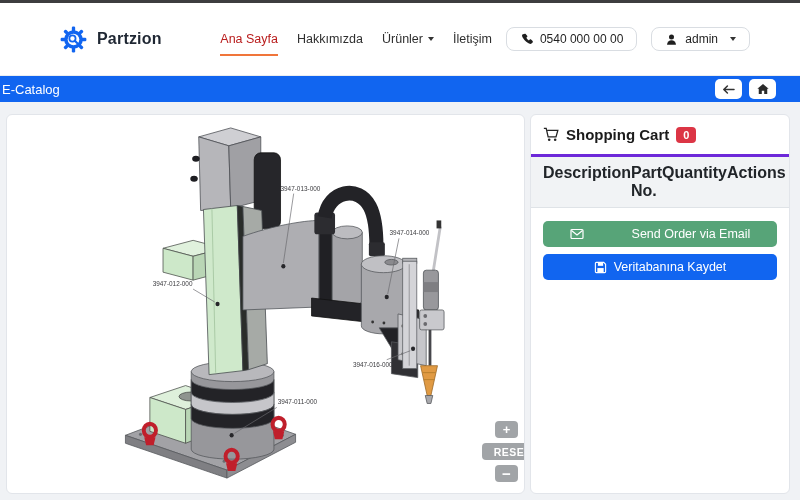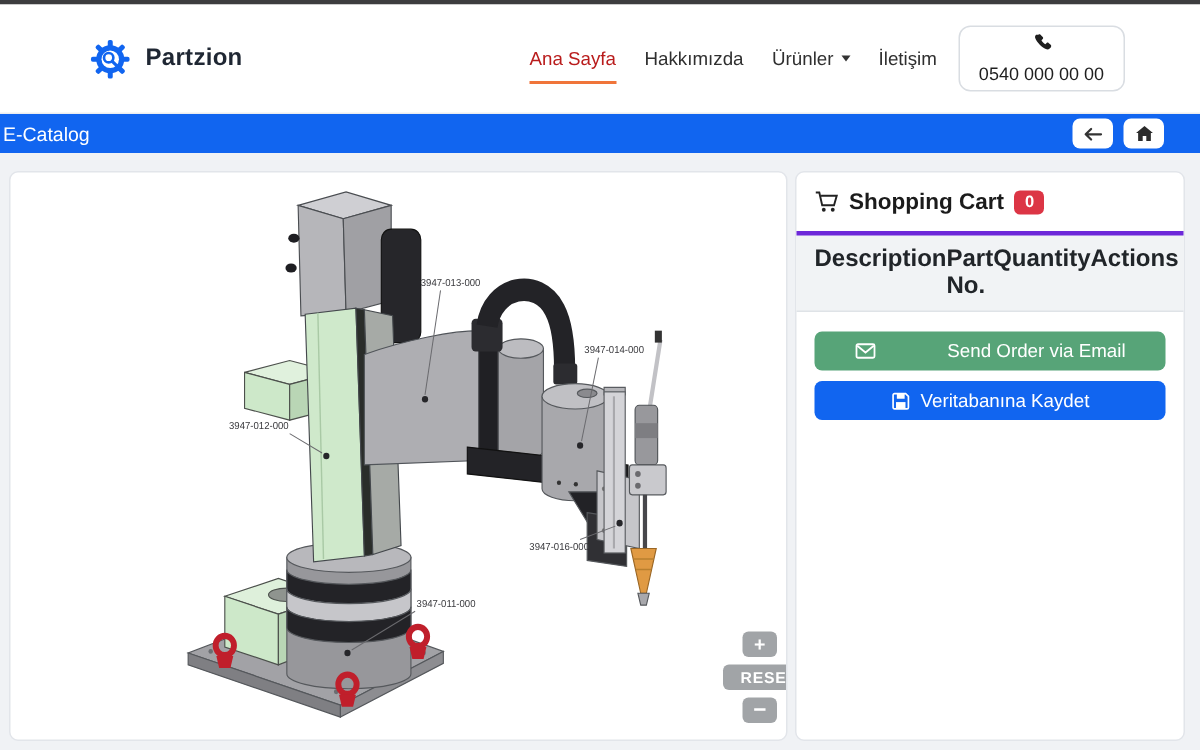--- a/index.html
+++ b/index.html
@@ -17,21 +17,21 @@
   .nav-link { font-size:12.5px; color:#2f2f2f; cursor:pointer; position:relative;
     display:flex; align-items:center; }
   .nav-link.active { color:#b91c1c; }
   .nav-link.active::after { content:""; position:absolute; left:0; right:0;
     bottom:-10px; height:2px; background:#f0753a; }
   .caret { width:0; height:0; border-left:3.5px solid transparent;
     border-right:3.5px solid transparent; border-top:4px solid #333;
     display:inline-block; margin-left:5px; }
   .pill-btn { display:flex; align-items:center; gap:7px; border:1px solid #d9dde2;
     border-radius:8px; padding:4px 13px; font-size:12px; color:#1f1f1f;
-    background:#fff; cursor:pointer; margin-left:14px; white-space:nowrap;flex-direction:column; }
+    background:#fff; cursor:pointer; margin-left:14px; white-space:nowrap; }
   .pill-btn svg { flex:0 0 auto; }
 
   
   .banner { height:26px; background:#1165f0; display:flex; align-items:center;
     padding:0 24px 0 2px; }
   .banner-title { color:#fff; font-size:13px; }
   .banner-btns { margin-left:auto; display:flex; gap:7px; }
   .icon-btn { width:27px; height:20px; background:#fff; border:none; border-radius:5px;
     display:flex; align-items:center; justify-content:center; cursor:pointer; }
 
@@ -109,20 +109,28 @@
     <span class="nav-link">İletişim</span>
   </nav>
 
   <div class="pill-btn">
     <svg width="13" height="13" viewBox="0 0 14 14">
       <path d="M4.6 1.2c.4-.4 1.1-.4 1.5 0l1.6 1.7c.4.4.4 1 0 1.4l-.9.9c.6 1.2 1.6 2.2 2.8 2.8l.9-.9c.4-.4 1-.4 1.4 0l1.7 1.6c.4.4.4 1.1 0 1.5l-.9.9c-.6.6-1.5.9-2.3.6C7.2 10.5 3.5 6.8 2.3 3.6c-.3-.8 0-1.7.6-2.3z" fill="#1f1f1f"></path>
     </svg>
     <span>0540 000 00 00</span>
   </div>
 
+  <div class="pill-btn">
+    <svg width="13" height="13" viewBox="0 0 14 14">
+      <circle cx="7" cy="4.3" r="2.7" fill="#1f1f1f"></circle>
+      <path d="M2.2 12.6a4.8 4.8 0 0 1 9.6 0z" fill="#1f1f1f"></path>
+    </svg>
+    <span>admin</span>
+    <span class="caret"></span>
+  </div>
 </div>
 
 <div class="banner">
   <span class="banner-title">E-Catalog</span>
   <div class="banner-btns">
     <button class="icon-btn">
       <svg width="13" height="11" viewBox="0 0 13 11">
         <path d="M12 5.5H2 M5.4 2 1.8 5.5l3.6 3.5" fill="none" stroke="#333" stroke-width="1.5" stroke-linecap="round" stroke-linejoin="round"></path>
       </svg>
     </button>

